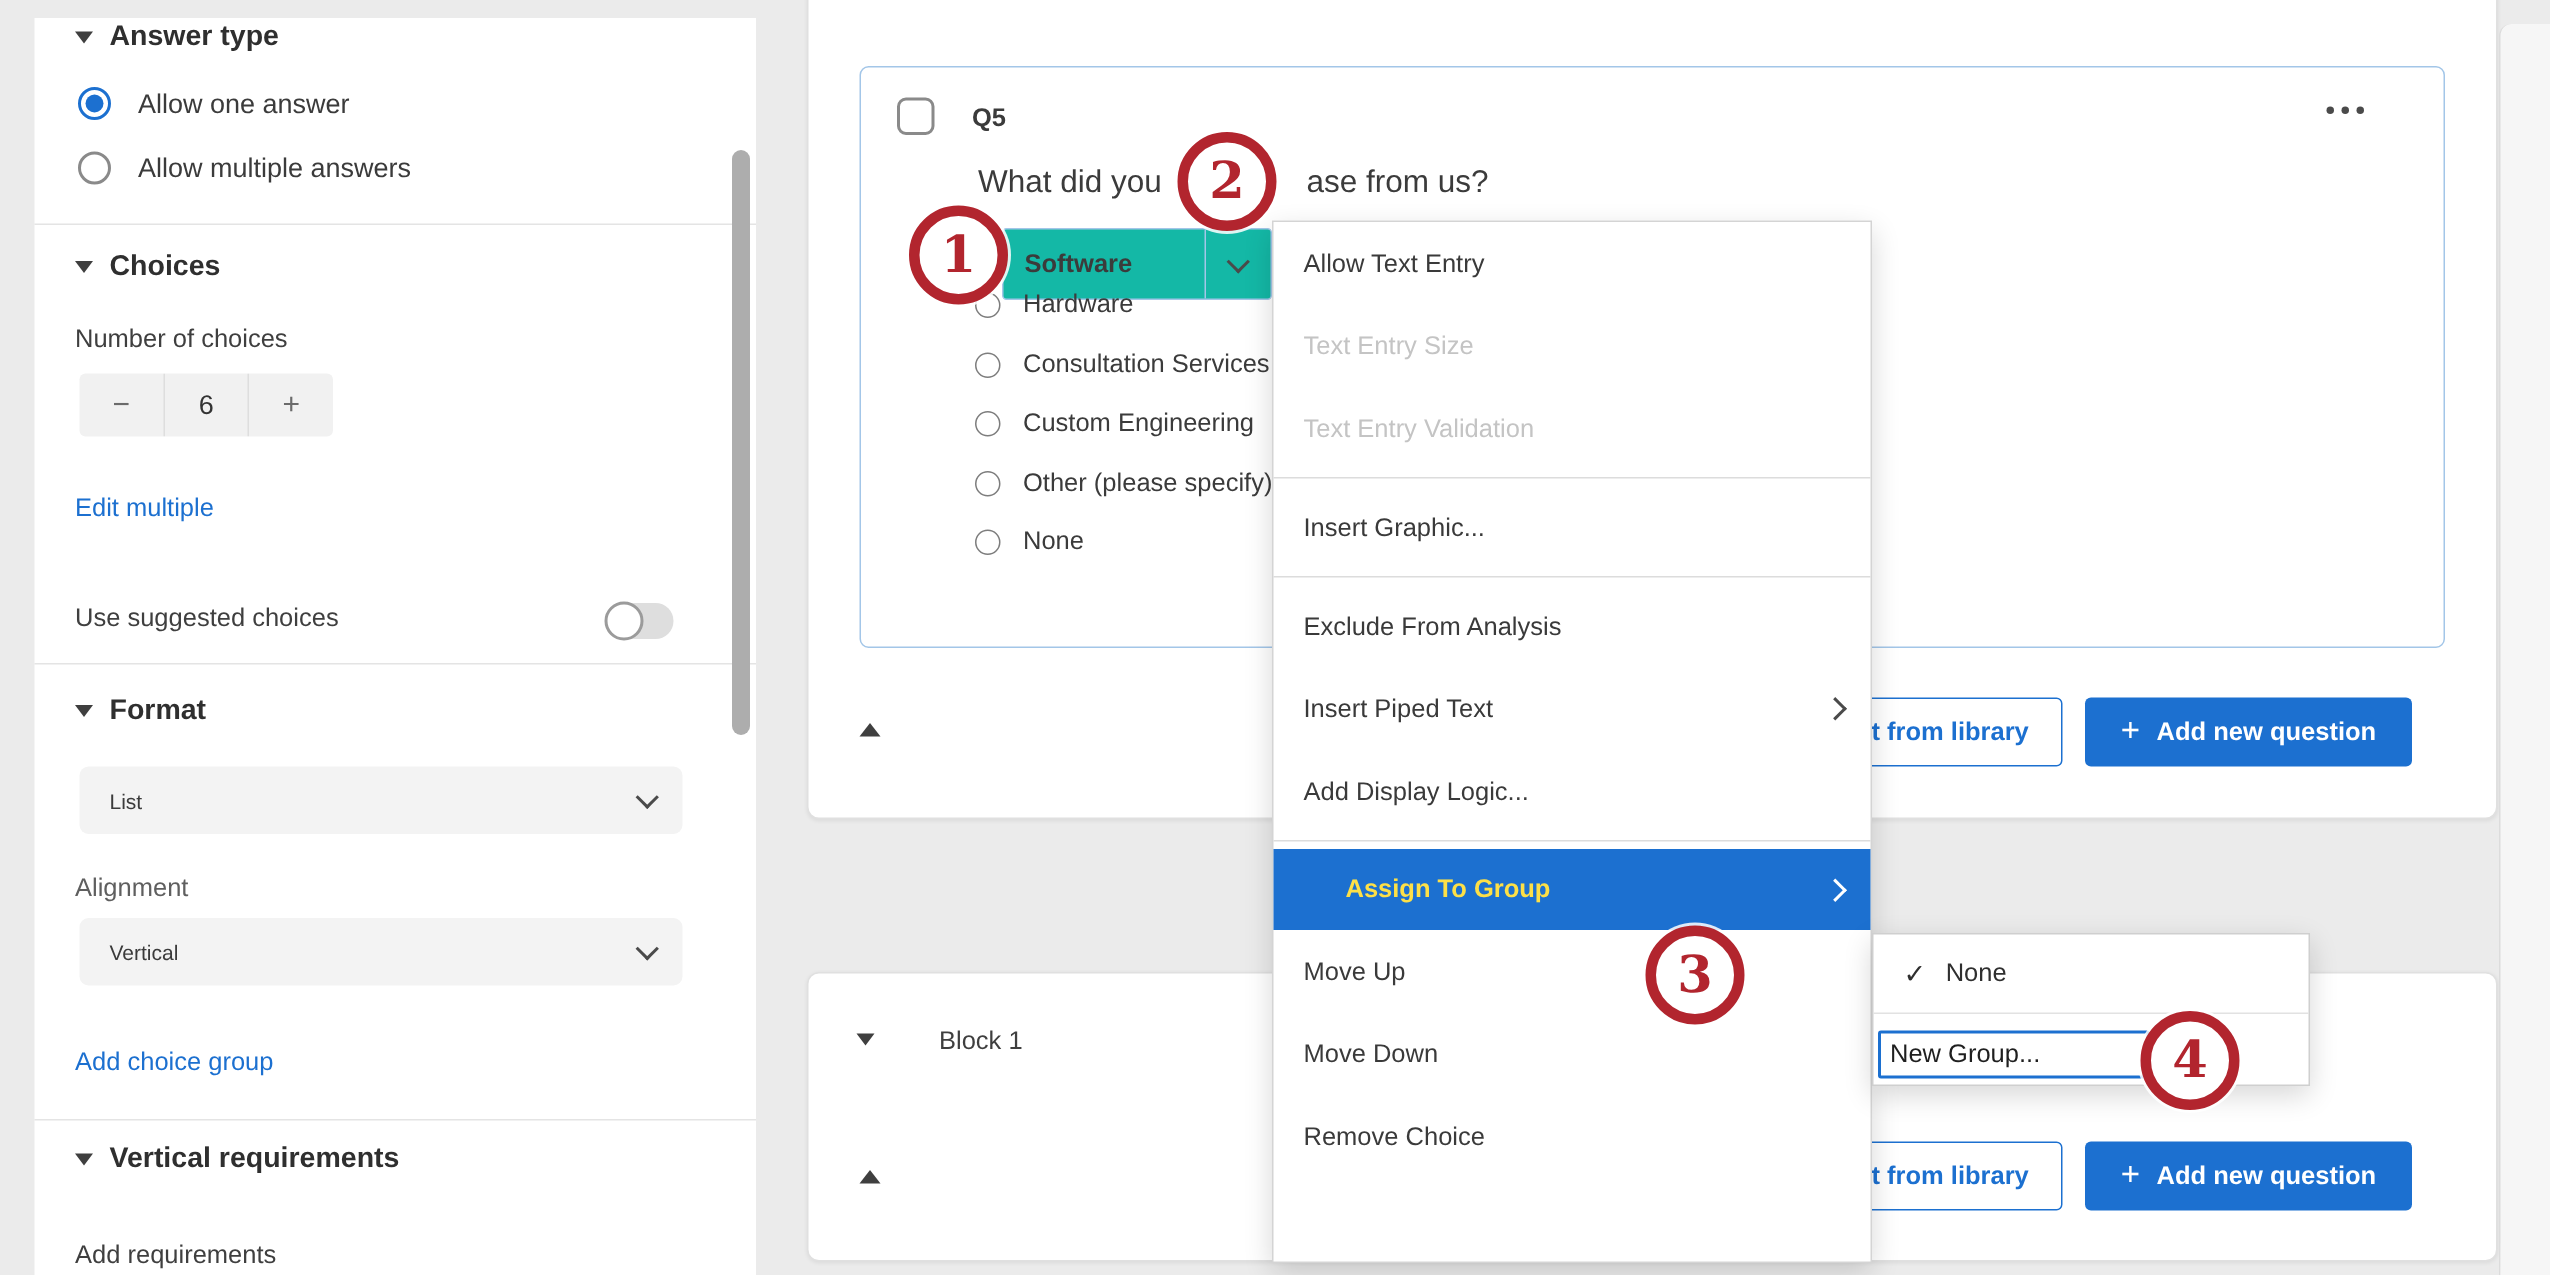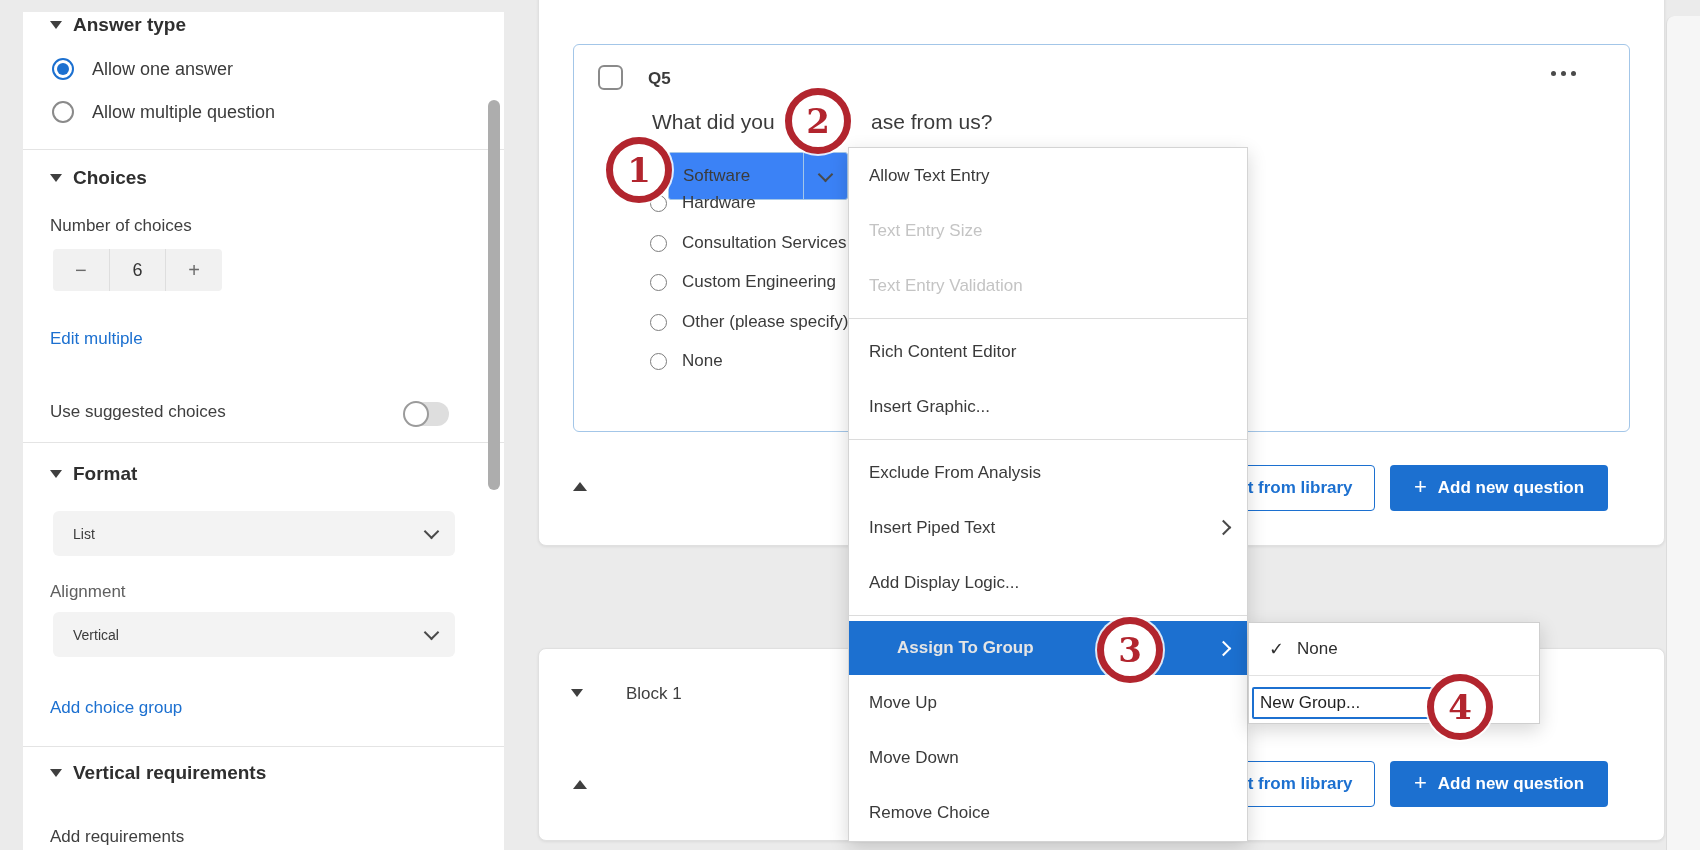--- a/index.html
+++ b/index.html
@@ -29,38 +29,38 @@
   .toggle .knob{position:absolute;left:-1px;top:-1px;width:22px;height:22px;border-radius:50%;background:#fff;border:2px solid #9b9b9b;}
   .dropdown{width:402px;height:45px;background:#f3f3f3;border-radius:6px;display:flex;align-items:center;justify-content:space-between;padding:0 18px 0 20px;box-sizing:border-box;font-size:14px;color:#3b3b3b;}
   .chev-down{width:9px;height:9px;border-right:2px solid #4a4a4a;border-bottom:2px solid #4a4a4a;transform:rotate(45deg);margin-top:-4px;}
   .sb-scroll-thumb{left:488px;top:88px;width:12px;height:390px;background:#adadad;border-radius:6px;}
   
   .card{background:#fff;border:1px solid #e0e0e0;border-radius:8px;box-shadow:0 1px 3px rgba(0,0,0,0.07);}
   .subcard{left:573px;top:32px;width:1055px;height:386px;background:#fff;border:1px solid #a3c6e8;border-radius:6px;}
   .checkbox{width:25px;height:25px;border:2px solid #8a8a8a;border-radius:6px;background:#fff;box-sizing:border-box;}
   .qid{font-size:17px;font-weight:600;color:#3b3b3b;}
   .qtext{font-size:21px;color:#3b3b3b;}
-  .combo{left:668px;top:140px;width:180px;height:48px;border:1px solid #a3c6e8;border-radius:3px;background:#3b82f6;display:flex;box-sizing:border-box;}
+  .combo{left:668px;top:140px;width:180px;height:48px;border:1px solid #a3c6e8;border-radius:3px;background:#14b8a6;display:flex;box-sizing:border-box;font-weight:bold;}
   .combo .txt{flex:1;display:flex;align-items:center;padding-left:14px;font-size:17px;color:#3b3b3b;}
   .combo .dd{width:43px;border-left:1px solid #a3c6e8;display:flex;align-items:center;justify-content:center;}
   .choice-row{position:absolute;display:flex;align-items:center;gap:15px;height:24px;}
   .qradio{width:17px;height:17px;border:1.5px solid #7d7d7d;border-radius:50%;box-sizing:border-box;background:#fff;}
   .choice-label{font-size:17px;color:#3b3b3b;white-space:nowrap;}
   .dots{display:flex;gap:5px;}
   .dots i{width:5px;height:5px;border-radius:50%;background:#4a4a4a;}
   
   .btn{height:46px;border-radius:4px;display:flex;align-items:center;justify-content:center;font-size:17px;font-weight:600;box-sizing:border-box;}
   .btn.outline{width:197px;background:#fff;border:1px solid #1c70d0;color:#1c70d0;}
   .btn.primary{width:218px;background:#1c70d0;color:#fff;gap:11px;}
   .btn .plus{font-size:22px;font-weight:400;margin-top:-2px;}
   
   .menu{left:848px;top:135px;width:400px;height:695px;background:#fff;border:1px solid #d4d4d4;box-shadow:0 6px 18px rgba(0,0,0,0.16);box-sizing:border-box;z-index:50;}
   .m-item{height:55px;display:flex;align-items:center;justify-content:space-between;padding:0 18px 0 20px;font-size:17px;color:#3a3a3a;}
   .m-item.dis{color:#c4c4c4;}
-  .m-item.hl{height:54px;background:#1c70d0;color:#e5e5e5;font-weight:600;padding-left:48px;}
+  .m-item.hl{height:54px;background:#1c70d0;color:#fde047;font-weight:600;padding-left:48px;}
   .m-div{height:11px;display:flex;align-items:center;}
   .m-div::after{content:"";width:100%;height:1px;background:#dcdcdc;}
   .m-arrow{width:9px;height:9px;border-right:2px solid #4a4a4a;border-top:2px solid #4a4a4a;transform:rotate(45deg);}
   .m-arrow.white{border-color:#fff;}
   
   .submenu{left:1248px;top:610px;width:292px;height:102px;background:#fff;border:1px solid #cfcfcf;box-shadow:0 6px 18px rgba(0,0,0,0.16);box-sizing:border-box;z-index:60;}
   .sm-row1{height:52px;display:flex;align-items:center;gap:13px;padding-left:20px;font-size:17px;color:#2f2f2f;border-bottom:1px solid #e2e2e2;}
   .sm-check{font-size:18px;color:#2f2f2f;}
   .sm-input{position:absolute;left:3px;top:64px;width:181px;height:32px;border:2px solid #1c70d0;border-radius:2px;background:#fff;font-family:"Liberation Sans",sans-serif;font-size:17px;color:#1f1f1f;padding:0 0 0 6px;box-sizing:border-box;outline:none;}
   
@@ -80,21 +80,21 @@
     <span class="tri-down"></span>
     <span>Answer type</span>
   </div>
 
   <div class="abs" style="left:29px;top:34px;display:flex;align-items:center;gap:18px;">
     <span class="radio sel"></span>
     <span class="sb-label">Allow one answer</span>
   </div>
   <div class="abs" style="left:29px;top:77px;display:flex;align-items:center;gap:18px;">
     <span class="radio unsel"></span>
-    <span class="sb-label">Allow multiple question</span>
+    <span class="sb-label">Allow multiple answers</span>
   </div>
 
   <div class="abs sb-divider" style="top:125px;"></div>
 
   <div class="abs sb-header" style="left:27px;top:143px;text-align:right;">
     <span class="tri-down"></span>
     <span>Choices</span>
   </div>
 
   <div class="abs sb-sub" style="left:27px;top:192px;">Number of choices</div>
@@ -221,23 +221,20 @@
       <span>Allow Text Entry</span>
     </div>
     <div class="m-item dis">
       <span>Text Entry Size</span>
     </div>
     <div class="m-item dis">
       <span>Text Entry Validation</span>
     </div>
     <div class="m-div"></div>
     <div class="m-item">
-      <span>Rich Content Editor</span>
-    </div>
-    <div class="m-item">
       <span>Insert Graphic...</span>
     </div>
     <div class="m-div"></div>
     <div class="m-item">
       <span>Exclude From Analysis</span>
     </div>
     <div class="m-item">
       <span>Insert Piped Text</span>
       <span class="m-arrow"></span>
     </div>

